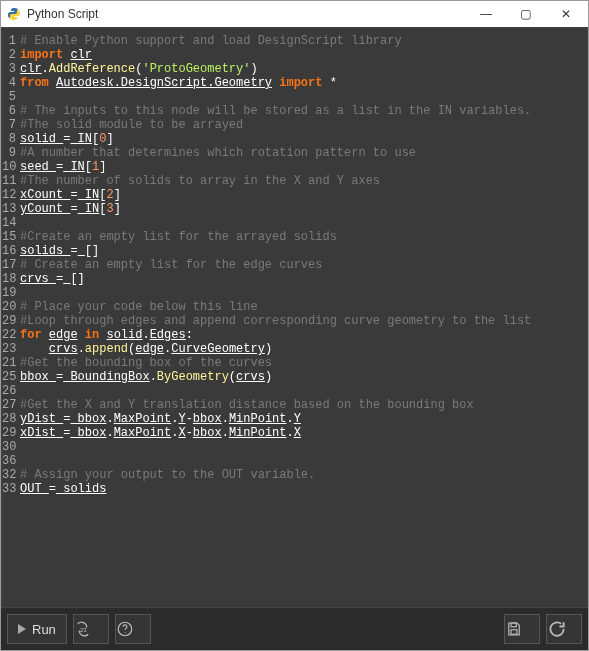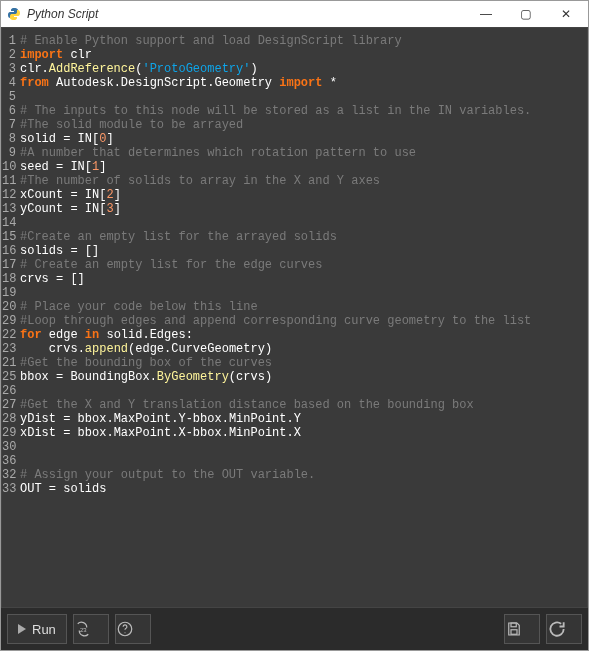--- a/index.html
+++ b/index.html
@@ -20,21 +20,21 @@
       background: #fff;
       display: flex; align-items: center;
       padding: 0 2px 0 6px;
       font-size: 12px;
       color: #333;
     }
     .titlebar .icon {
       width: 14px; height: 14px; margin-right: 6px;
       display: inline-flex; align-items: center; justify-content: center;
     }
-    .titlebar .title { flex: 1; font-style: italic; }
+    .titlebar .title { flex: 1; }
     .titlebar .ctrls { display: flex; }
     .titlebar .ctrl {
       width: 40px; height: 24px;
       display: flex; align-items: center; justify-content: center;
       color: #333; cursor: pointer; font-size: 12px;
     }
     .editor {
       flex: 1;
       background: #3a3a3a;
       display: flex;
@@ -56,24 +56,24 @@
     .code {
       flex: 1;
       color: #ddd;
       white-space: pre;
       overflow: hidden;
     }
     .code .row { height: 14px; }
     .t-com { color: #7a7a7a; }
     .t-kw  { color: #f97316; font-weight: bold; }
     .t-id2 { color: #fff59b; }
-    .t-str { color: #0ea5e9; }
+    .t-str { color: #bef264; }
     .t-num { color: #fc9867; }
     .t-op  { color: #fff; }
-    .t-nm  { color: #fff; }
+    .t-nm  { color: #fff; text-decoration: underline; }
 
     .footer {
       height: 42px;
       background: #2b2b2b;
       display: flex; align-items: center;
       padding: 0 6px;
       gap: 6px;
       color: #ddd;
     }
     .fbtn {

